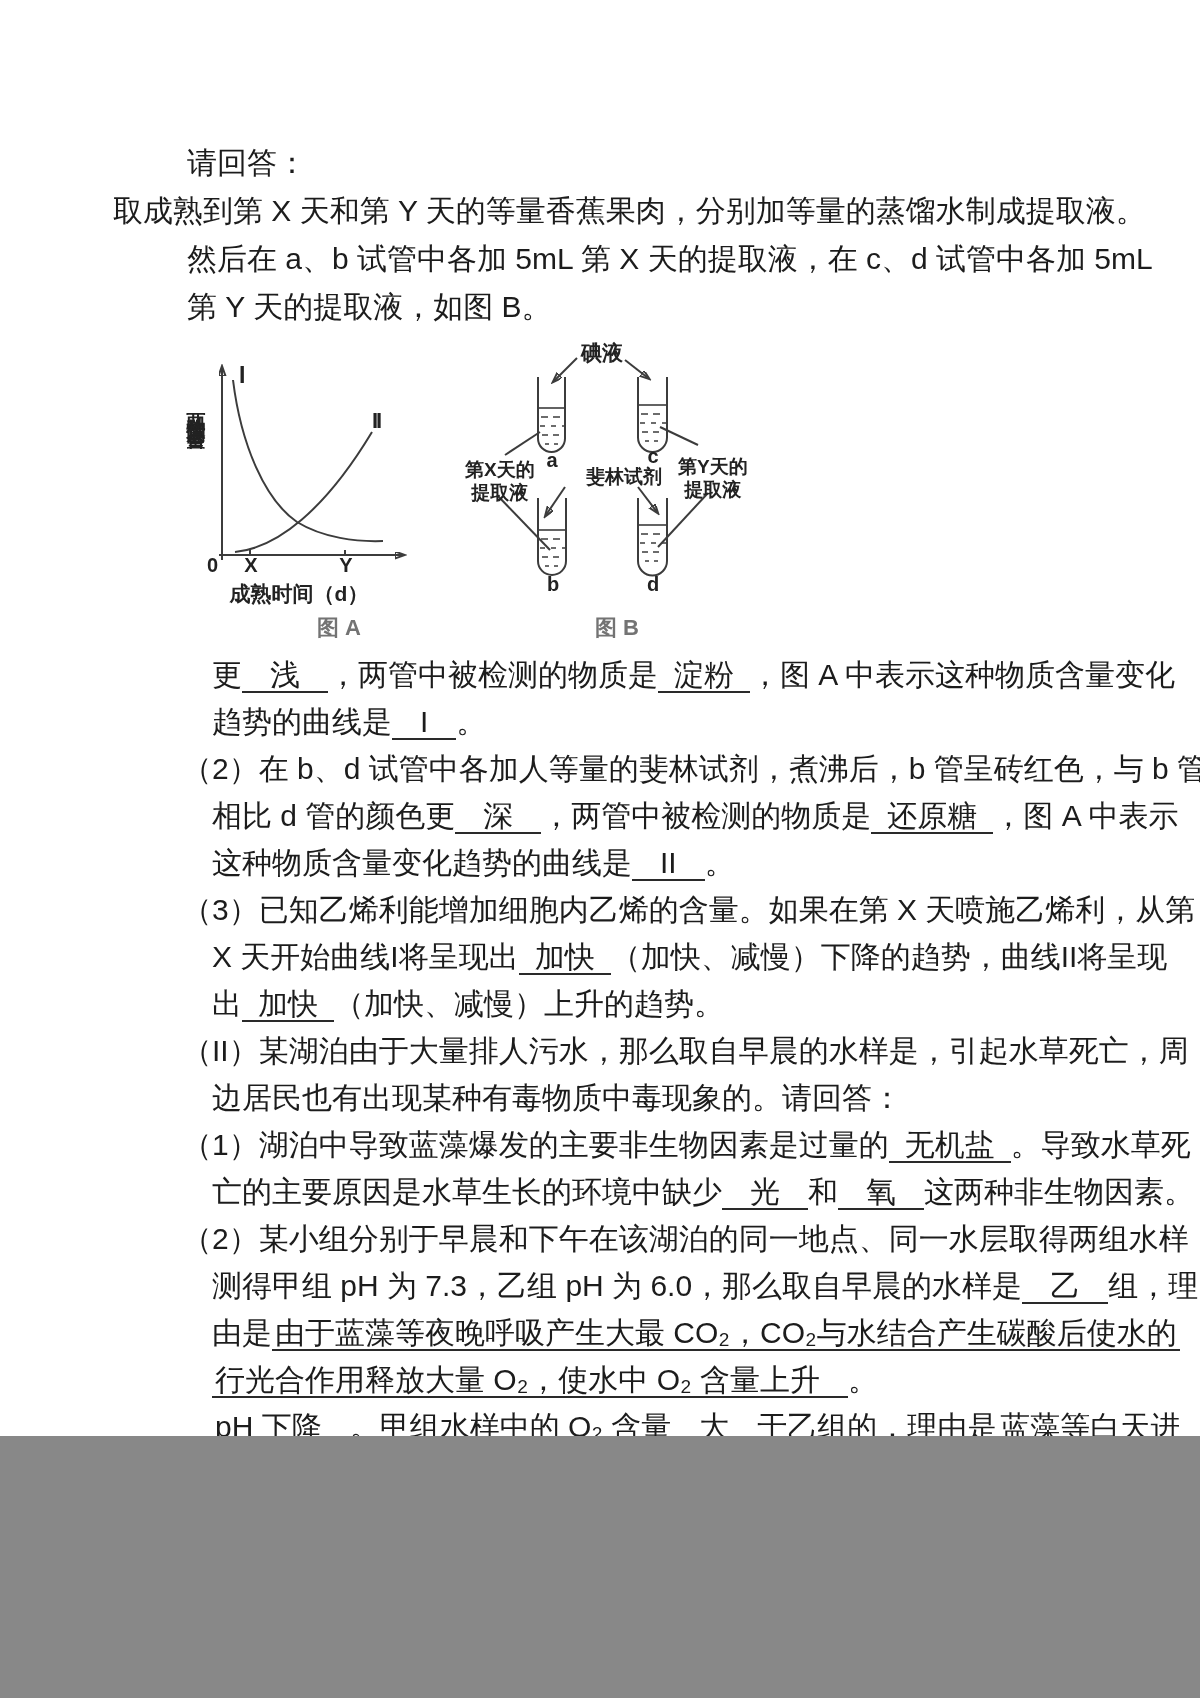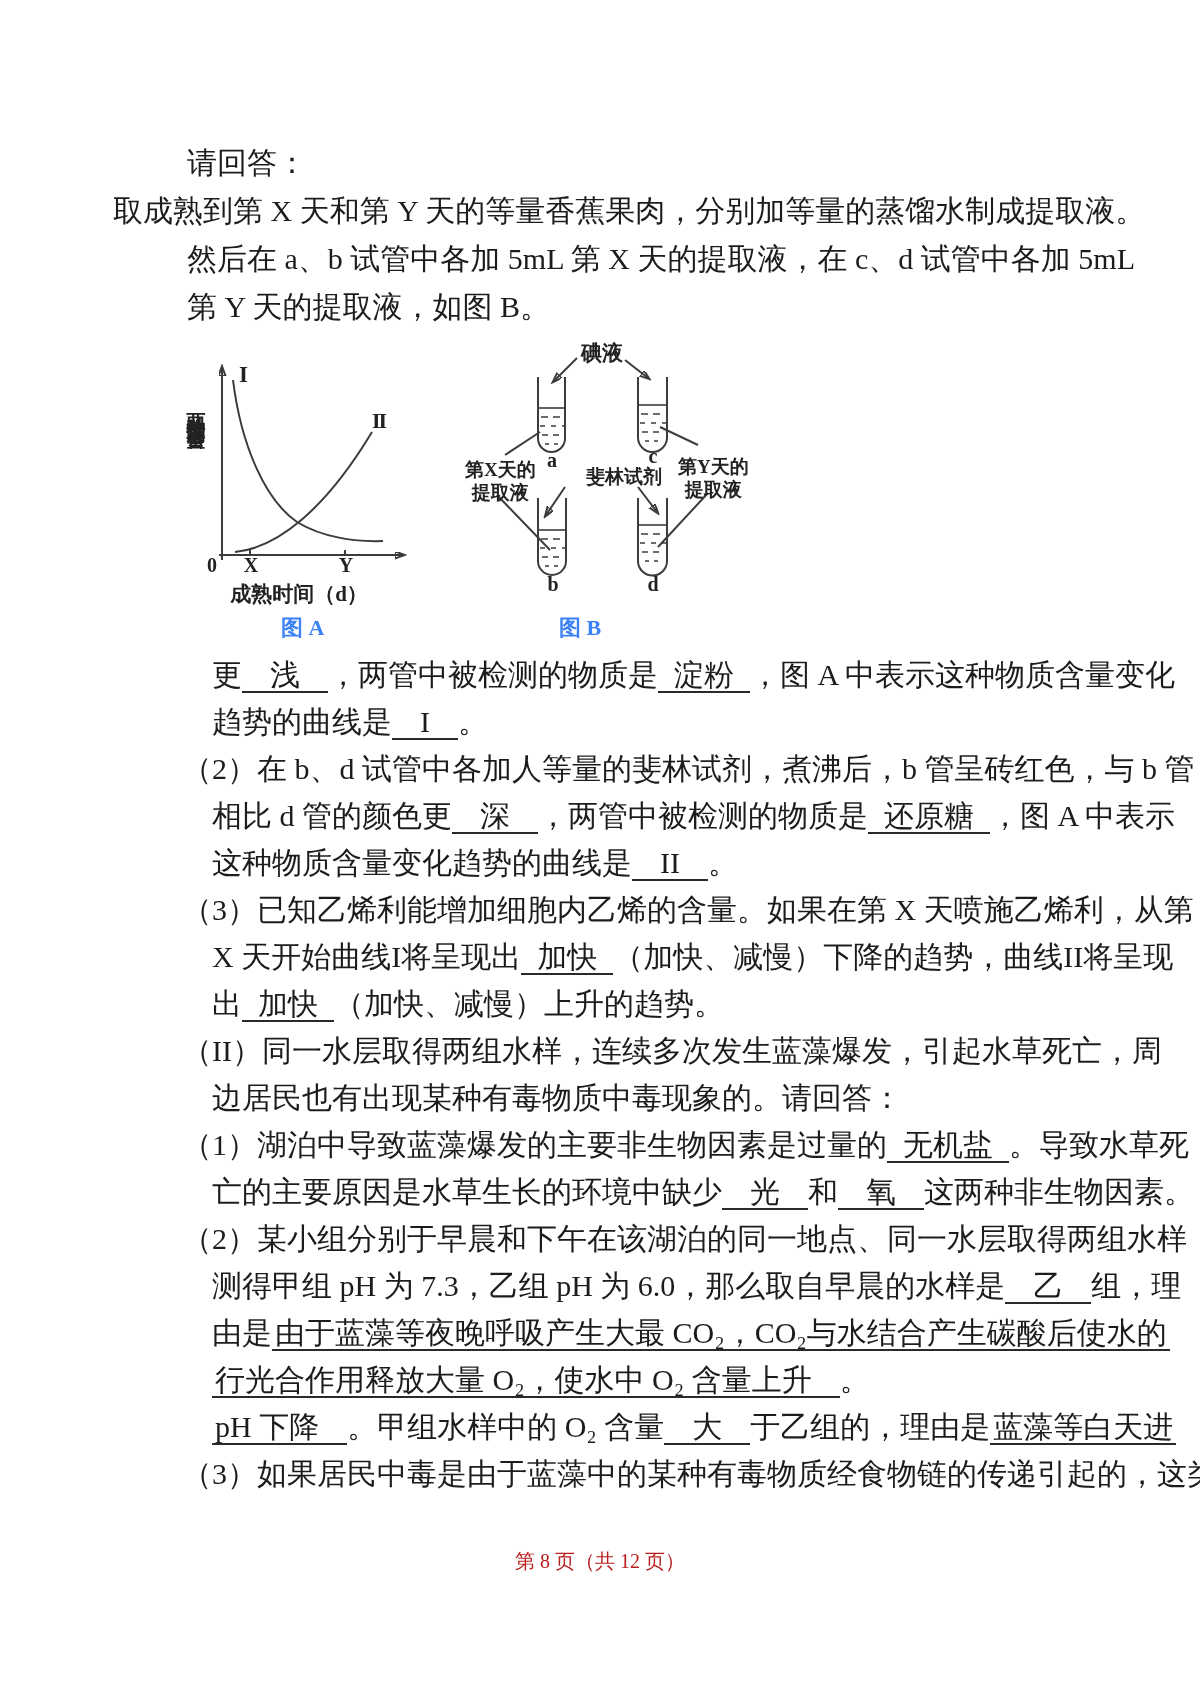--- a/index.html
+++ b/index.html
@@ -1,20 +1,20 @@
 <!DOCTYPE html>
 <html><head>
 <meta charset="utf-8">
 <style>
   html,body{margin:0;padding:0;background:#888;}
   .page{
     position:relative;
-    width:1200px;height:1698px;
+    width:1200px;height:1436px;
     background:#ffffff;
-    font-family:Liberation Serif, serif;
+    font-family:Liberation Sans, sans-serif;
     color:#1c1c1c;
     overflow:hidden;
   }
   .line{white-space:nowrap;font-size:30px;}
   .intro{position:absolute;top:139px;left:0;right:0;}
   .intro .line{line-height:48px;}
   .intro .hang{margin-left:113px;}
   .intro .indent{margin-left:187px;}
   .main{position:absolute;top:651px;left:0;right:0;}
   .main .line{line-height:47px;}
@@ -25,22 +25,22 @@
   .b-md{padding:0 16px;}
   .b-sm{padding:0 3px;}
   .b-end{padding:0 28px 0 3px;}
   .fig{position:absolute;}
   .fig svg{position:absolute;left:0;top:0;}
   .fig path,.fig line{stroke:#3c3c3c;stroke-width:2;fill:none;}
   .fig .liq{stroke-width:1.6;}
   .flabel{position:absolute;font-weight:bold;color:#222;white-space:nowrap;}
   .cx{transform:translateX(-50%);}
   .vert{writing-mode:vertical-rl;letter-spacing:3px;}
-  .figcap{position:absolute;top:613px;width:80px;text-align:left;
-          font-size:22px;font-weight:bold;color:#3b82f6;}
+  .figcap{position:absolute;top:613px;width:80px;text-align:right;
+          font-size:22px;font-weight:bold;color:#737373;}
   .footer{position:absolute;top:1548px;left:0;width:100%;
           text-align:center;font-size:20px;color:#b91c1c;}
 </style>
 </head>
 <body>
 
 <div class="page">
 
   <div class="intro">
       <div class="line indent"><span>请回答：</span></div>
@@ -136,21 +136,21 @@
 
   <div class="main">
       <div class="line indent"><span>更</span><span class="blank b-lg">浅</span><span>，两管中被检测的物质是</span><span class="blank b-md">淀粉</span><span>，图 A 中表示这种物质含量变化</span></div>
       <div class="line indent"><span>趋势的曲线是</span><span class="blank b-lg">I</span><span>。</span></div>
       <div class="line hang"><span>（2）在 b、d  试管中各加人等量的斐林试剂，煮沸后，b 管呈砖红色，与 b 管</span></div>
       <div class="line indent"><span>相比 d 管的颜色更</span><span class="blank b-lg">深</span><span>，两管中被检测的物质是</span><span class="blank b-md">还原糖</span><span>，图 A 中表示</span></div>
       <div class="line indent"><span>这种物质含量变化趋势的曲线是</span><span class="blank b-lg">II</span><span>。</span></div>
       <div class="line hang"><span>（3）已知乙烯利能增加细胞内乙烯的含量。如果在第 X 天喷施乙烯利，从第</span></div>
       <div class="line indent"><span>X 天开始曲线I将呈现出</span><span class="blank b-md">加快</span><span>（加快、减慢）下降的趋势，曲线II将呈现</span></div>
       <div class="line indent"><span>出</span><span class="blank b-md">加快</span><span>（加快、减慢）上升的趋势。</span></div>
-      <div class="line hang"><span>（II）同一水层取得两组水样，连续多次发生蓝藻爆发，引起水草死亡，周</span></div>
+      <div class="line hang"><span>（II）某湖泊由于大量排人污水，那么取自早晨的水样是，引起水草死亡，周</span></div>
       <div class="line indent"><span>边居民也有出现某种有毒物质中毒现象的。请回答：</span></div>
       <div class="line hang"><span>（1）湖泊中导致蓝藻爆发的主要非生物因素是过量的</span><span class="blank b-md">无机盐</span><span>。导致水草死</span></div>
       <div class="line indent"><span>亡的主要原因是水草生长的环境中缺少</span><span class="blank b-lg">光</span><span>和</span><span class="blank b-lg">氧</span><span>这两种非生物因素。</span></div>
       <div class="line hang"><span>（2）某小组分别于早晨和下午在该湖泊的同一地点、同一水层取得两组水样，</span></div>
       <div class="line indent"><span>测得甲组 pH 为 7.3，乙组 pH 为 6.0，那么取自早晨的水样是</span><span class="blank b-lg">乙</span><span>组，理</span></div>
       <div class="line indent"><span>由是</span><span class="blank b-sm">由于蓝藻等夜晚呼吸产生大最 CO₂，CO₂与水结合产生碳酸后使水的</span></div>
       <div class="line indent"><span class="blank b-end">行光合作用释放大量 O₂，使水中 O₂ 含量上升</span><span>。</span></div>
       <div class="line indent"><span class="blank b-end">pH 下降</span><span>。甲组水样中的 O₂ 含量</span><span class="blank b-lg">大</span><span>于乙组的，理由是</span><span class="blank b-sm">蓝藻等白天进</span></div>
       <div class="line hang"><span>（3）如果居民中毒是由于蓝藻中的某种有毒物质经食物链的传递引起的，这类</span></div>
     </div>

